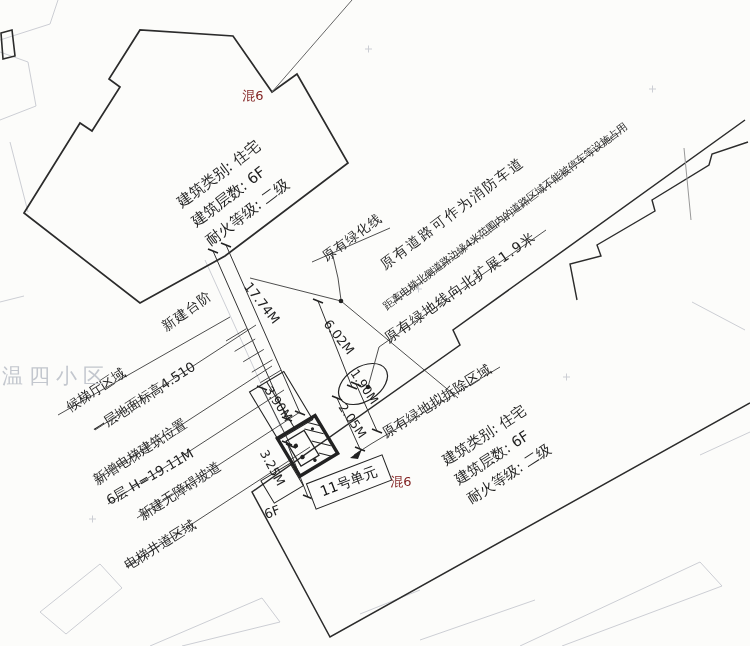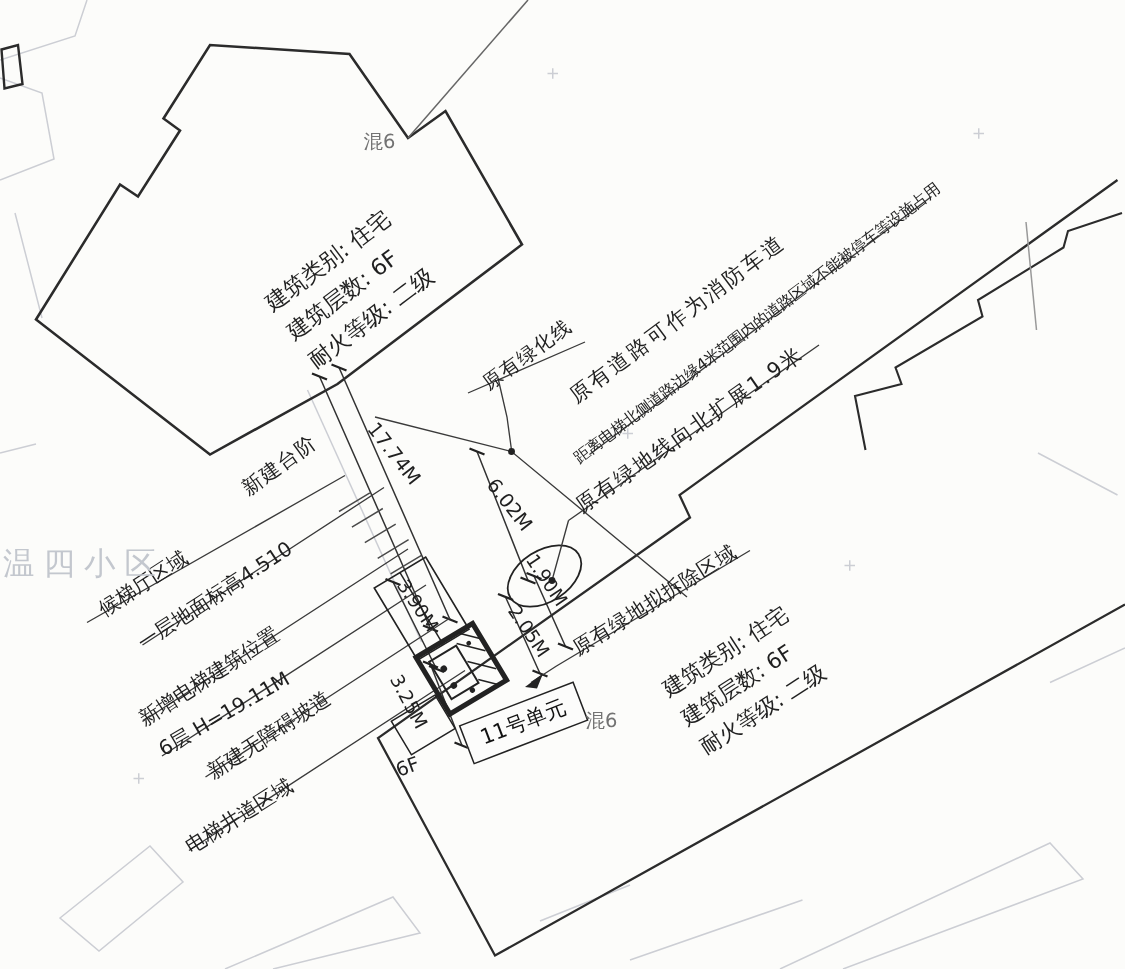--- a/index.html
+++ b/index.html
@@ -8,21 +8,21 @@
     background:#fcfcfa;
     font-family:"DejaVu Sans",sans-serif;
   }
   #stage svg{position:absolute;left:0;top:0;}
   .lbl{
     position:absolute;white-space:nowrap;color:#1f1f1f;
     font-family:"DejaVu Sans",sans-serif;line-height:1;
   }
   .info-block{position:absolute;color:#1f1f1f;}
   .info-block div{white-space:nowrap;line-height:1.6;}
-  .faint{color:#737373;}
+  .faint{color:#7f1d1d;}
   .unit-box{
     position:absolute;border:1.6px solid #222;padding:4px 10px;
     font-size:14px;color:#111;background:rgba(252,252,250,.85);
     white-space:nowrap;
   }
 </style>
 </head>
 <body>
 
 <div id="stage">

